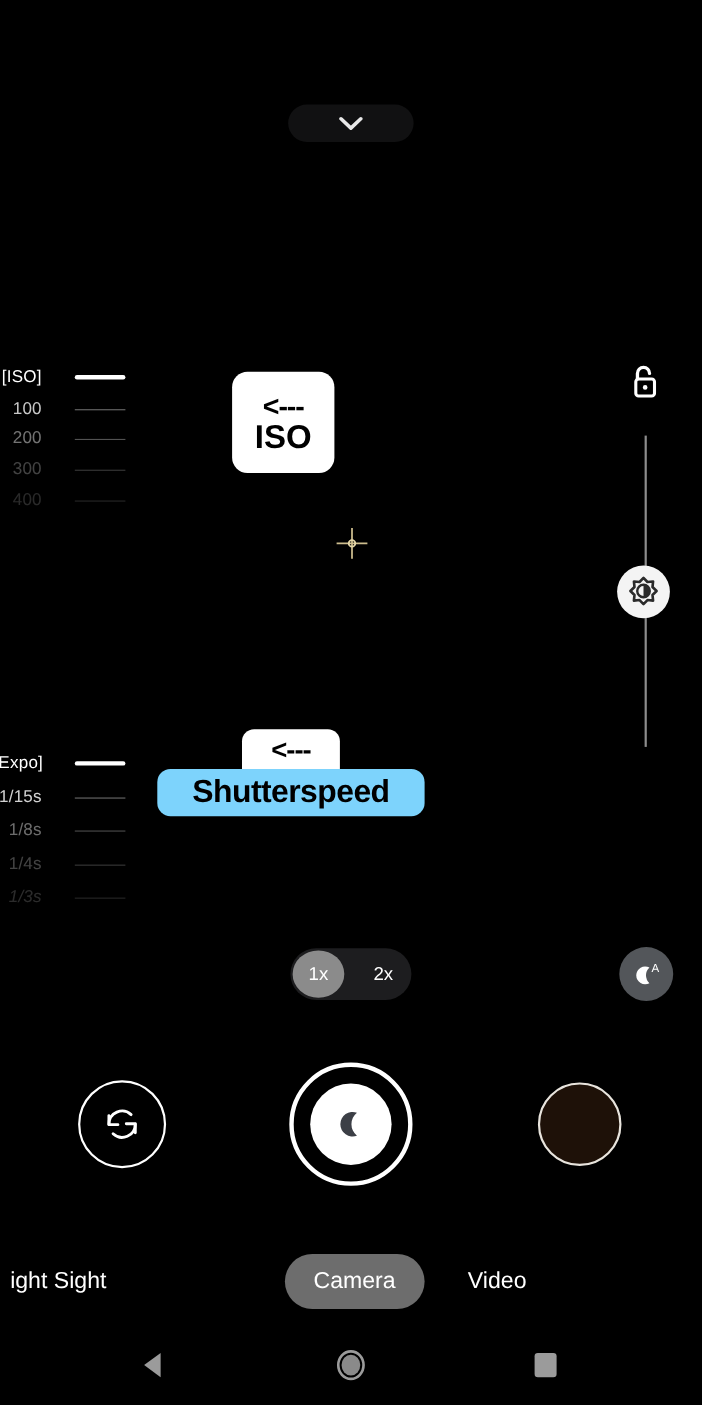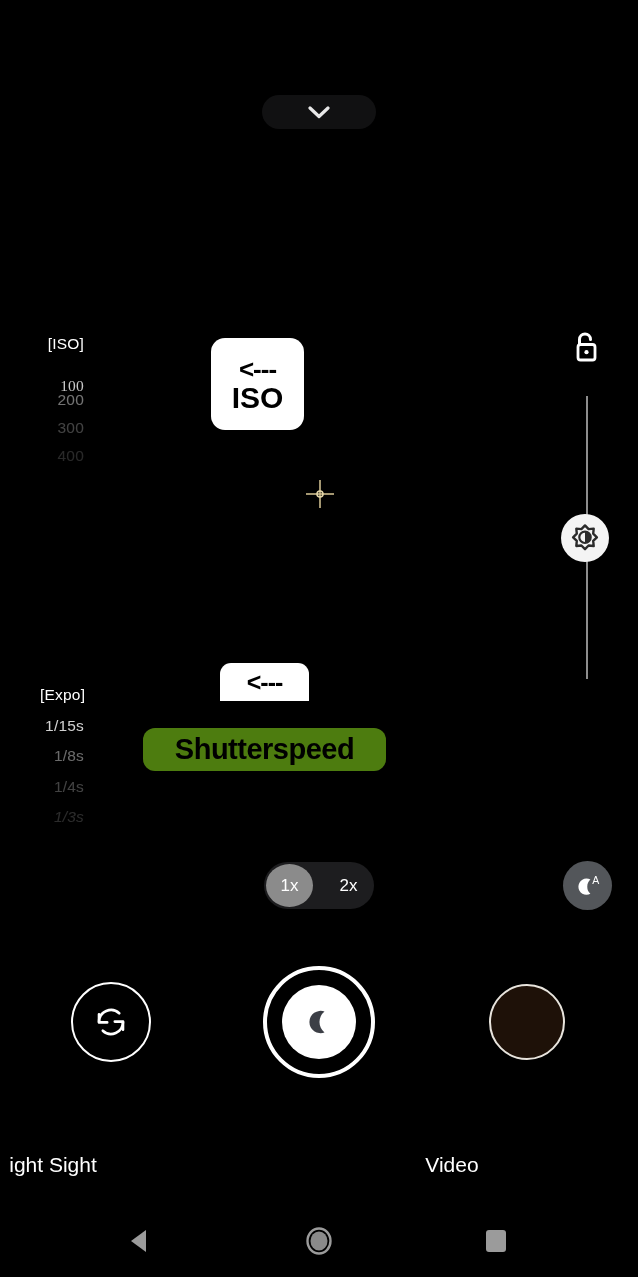--- a/index.html
+++ b/index.html
@@ -46,21 +46,20 @@
     left: 0;
     width: 130px;
   }
   .scale-row {
     position: absolute;
     left: 0;
     width: 130px;
     height: 16px;
     display: flex;
     align-items: center;
-    flex-direction: column;
   }
   .scale-label {
     width: 44px;
     text-align: right;
     font-size: 15.5px;
     letter-spacing: 0.2px;
     white-space: nowrap;
     margin-left: -6px;
   }
   .tick {
@@ -128,26 +127,25 @@
   .callout-ss .top span {
     color: #000;
     font-weight: bold;
     font-size: 25px;
     line-height: 1;
     letter-spacing: -1px;
   }
   .callout-ss .bot {
     width: 243px;
     height: 43px;
-    background: #4d7c0f;
+    background: #7dd3fc;
     border-radius: 12px;
     display: flex;
     align-items: center;
     justify-content: center;
-    margin-top: 29px;
   }
   .callout-ss .bot span {
     color: #000;
     font-weight: bold;
     font-size: 29px;
     line-height: 1;
     letter-spacing: -0.5px;
   }
 
   
@@ -340,21 +338,21 @@
     <svg class="chev" viewBox="0 0 22 13">
       <path d="M2 2 L11 10.5 L20 2" fill="none" stroke="#e8e8e8" stroke-width="3.2" stroke-linecap="round" stroke-linejoin="round"></path>
     </svg>
   </div>
 
   <div class="scale" id="iso-scale">
       <div class="scale-row" style="top: 335px;">
         <div class="scale-label" style="opacity: 1;">[ISO]</div>
         <div class="tick head" style="opacity: 1;"></div>
       </div>
-      <div class="scale-row" style="top: 377px; font-family: Liberation Serif, serif;">
+      <div class="scale-row" style="top: 364px;">
         <div class="scale-label" style="opacity: 0.78;">100</div>
         <div class="tick norm" style="opacity: 0.42;"></div>
       </div>
       <div class="scale-row" style="top: 391px;">
         <div class="scale-label" style="opacity: 0.45;">200</div>
         <div class="tick norm" style="opacity: 0.32;"></div>
       </div>
       <div class="scale-row" style="top: 419px;">
         <div class="scale-label" style="opacity: 0.26;">300</div>
         <div class="tick norm" style="opacity: 0.22;"></div>
@@ -451,20 +449,21 @@
       <svg width="36" height="36" viewBox="0 0 36 36">
         <path d="M23.5 7.5 A11.2 11.2 0 1 0 23.5 28.5 A13.5 13.5 0 0 1 23.5 7.5 Z" fill="#3c3f46"></path>
       </svg>
     </div>
   </div>
 
   <div class="thumb"></div>
 
   <div class="modebar" id="modebar">
       <div class="mode" style="left: -22px; width: 150px;">ight Sight</div>
+      <div class="mode selected" style="left: 259px;">Camera</div>
       <div class="mode" style="left: 398px; width: 108px; text-align: right;">Video</div>
     </div>
 
   <div class="navbar">
     <div class="nav-btn nav-back">
       <svg width="26" height="28" viewBox="0 0 26 28">
         <path d="M19 3 L19 25 L4 14 Z" fill="#9b9b9b"></path>
       </svg>
     </div>
     <div class="nav-btn nav-home">

